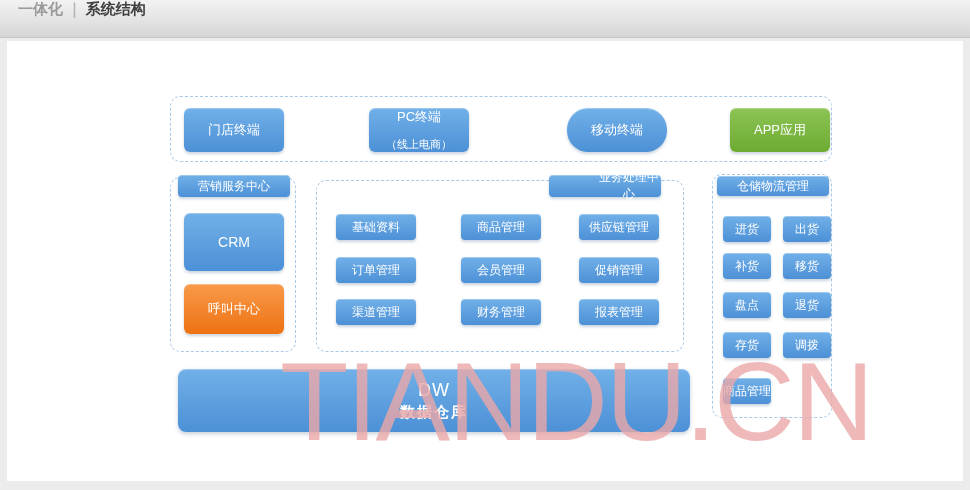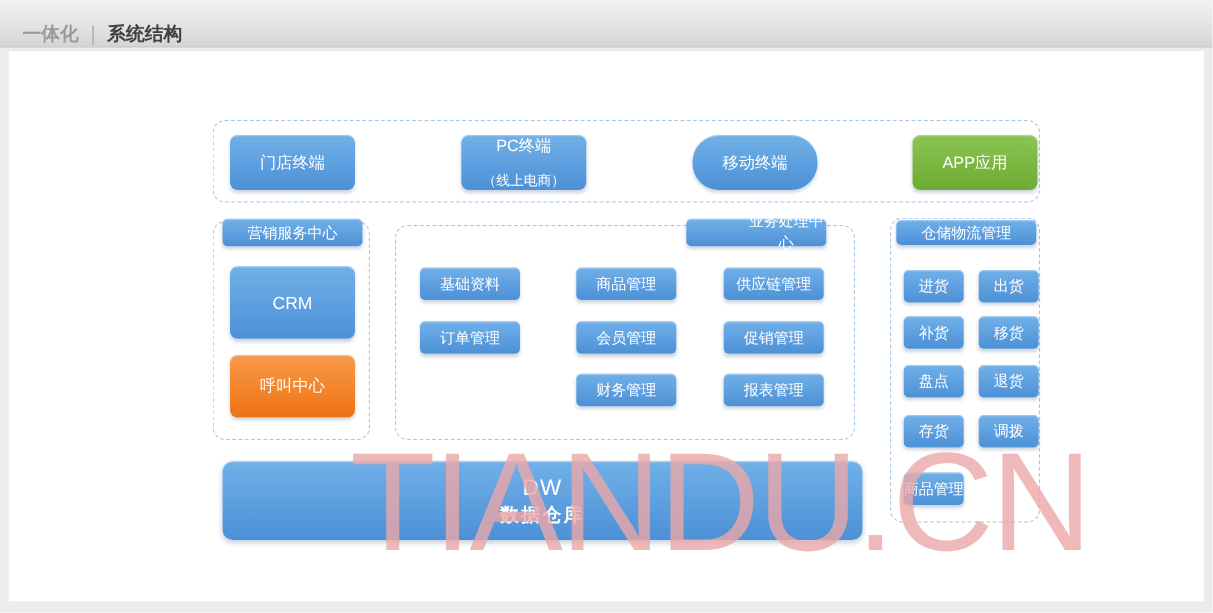--- a/index.html
+++ b/index.html
@@ -8,21 +8,21 @@
     font-family:"Liberation Sans","DejaVu Sans",sans-serif;
     background:#ececec;
     position:relative;
     overflow:hidden;
   }
   
   .topbar {
     position:absolute; left:0; top:0; width:970px; height:38px;
     background:linear-gradient(180deg,#f2f2f2 0%,#e2e2e2 60%,#d5d5d5 100%);
     border-bottom:1px solid #c6c6c6;
-    display:flex; align-items:flex-end; padding-left:18px;
+    display:flex; align-items:flex-start; padding-left:18px;
     font-size:15px; font-weight:600;
   }
   .h-light { color:#9a9a9a; }
   .h-sep   { color:#b5b5b5; margin:0 4px; }
   .h-dark  { color:#404040; }
   
   .panel {
     position:absolute; left:7px; top:41px; width:956px; height:440px;
     background:#ffffff;
   }
@@ -48,21 +48,21 @@
   .blue   { background:linear-gradient(180deg,#71b0e8 0%,#4c90d6 100%); }
   .green  { background:linear-gradient(180deg,#8cc455 0%,#6dab31 100%); }
   .orange { background:linear-gradient(180deg,#f89a4b 0%,#ee7212 100%); }
   .node { border-radius:6px; font-size:13px; }
   .btn  { border-radius:4px; font-size:12px; height:26px; }
   .pill { border-radius:4px; font-size:12px; height:22px; z-index:5; }
   
   .tg .node { top:11px; width:100px; height:44px; }
   .t1 { left:13px; }
   .t2 { left:198px; }
-  .t3 { left:383px;border-radius:21px; }
+  .t3 { left:396px;border-radius:21px; }
   .t4 { left:559px; width:97px; }
   .sub { font-size:11px; margin-top:11px; }
   
   .mk-label { left:7px; top:-3px; width:112px; }
   .node-crm  { left:13px; top:35px;  width:100px; height:58px; font-size:14px; }
   .node-call { left:13px; top:106px; width:100px; height:50px; font-size:13px; }
   
   .bc-label { left:232px; top:-6px; width:112px;padding-left:48px; }
   .bc .btn { width:80px; }
   .b1{left:19px;top:33px}  .b2{left:144px;top:33px}  .b3{left:262px;top:33px;width:97px}
@@ -133,20 +133,21 @@
   </div>
 
   <div class="dashed bc">
     <div class="pill blue bc-label">业务处理中心</div>
     <div class="btn blue b1">基础资料</div>
     <div class="btn blue b2">商品管理</div>
     <div class="btn blue b3">供应链管理</div>
     <div class="btn blue b4">订单管理</div>
     <div class="btn blue b5">会员管理</div>
     <div class="btn blue b6">促销管理</div>
+    <div class="btn blue b7">渠道管理</div>
     <div class="btn blue b8">财务管理</div>
     <div class="btn blue b9">报表管理</div>
   </div>
 
   <div class="dashed wc">
     <div class="pill blue wc-label">仓储物流管理</div>
     <div class="btn blue w1">进货</div>
     <div class="btn blue w2">出货</div>
     <div class="btn blue w3">补货</div>
     <div class="btn blue w4">移货</div>

